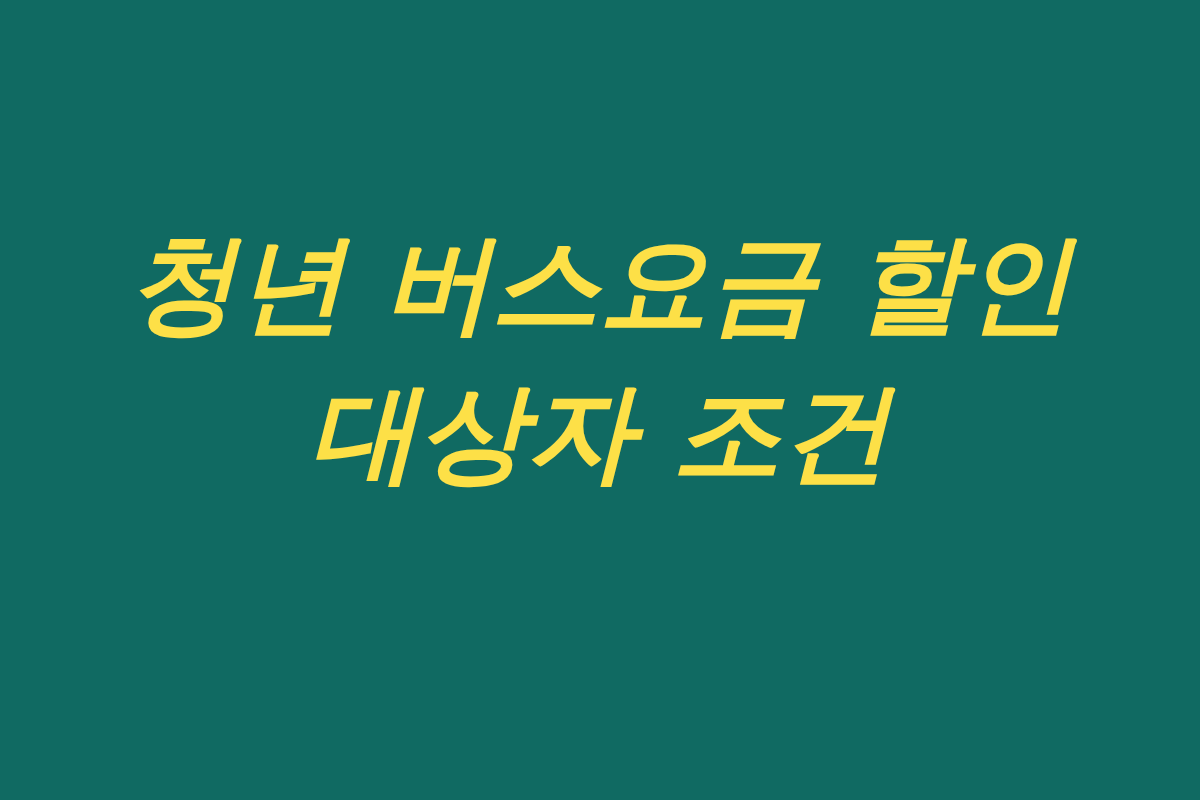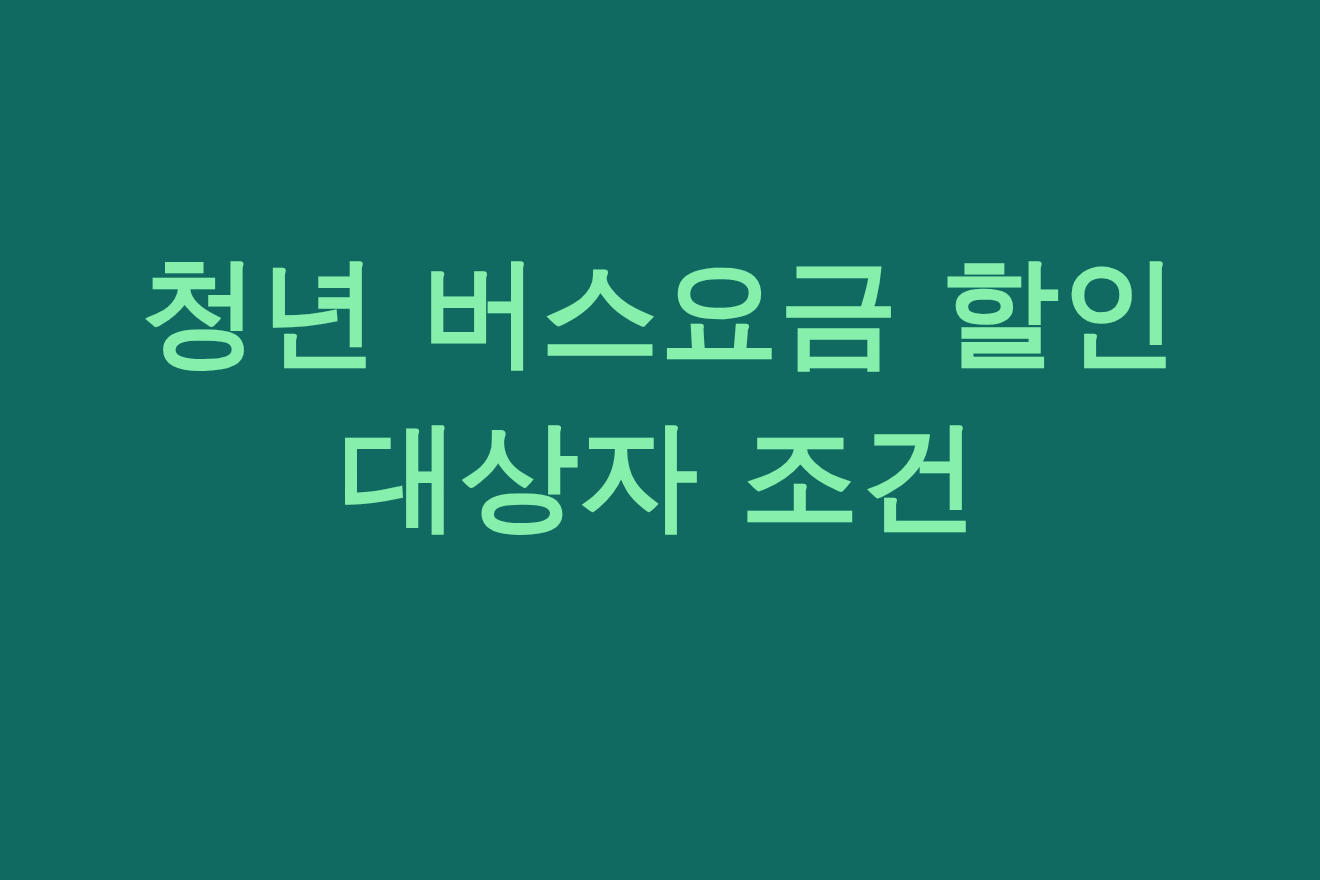--- a/index.html
+++ b/index.html
@@ -51,16 +51,16 @@
     overflow-wrap: break-word;
     -webkit-font-smoothing: antialiased;
   }
 </style>
 </head>
 <body>
 
 <div class="banner" style="background-color: rgb(16, 106, 98);">
 
   <div class="headline-wrap">
-    <h1 class="headline" style="color: #86efac;">청년 버스요금 할인 대상자 조건</h1>
+    <h1 class="headline" style="color: #fde047; font-style: italic;">청년 버스요금 할인 대상자 조건</h1>
   </div>
 
 </div>
 
 </body></html>

